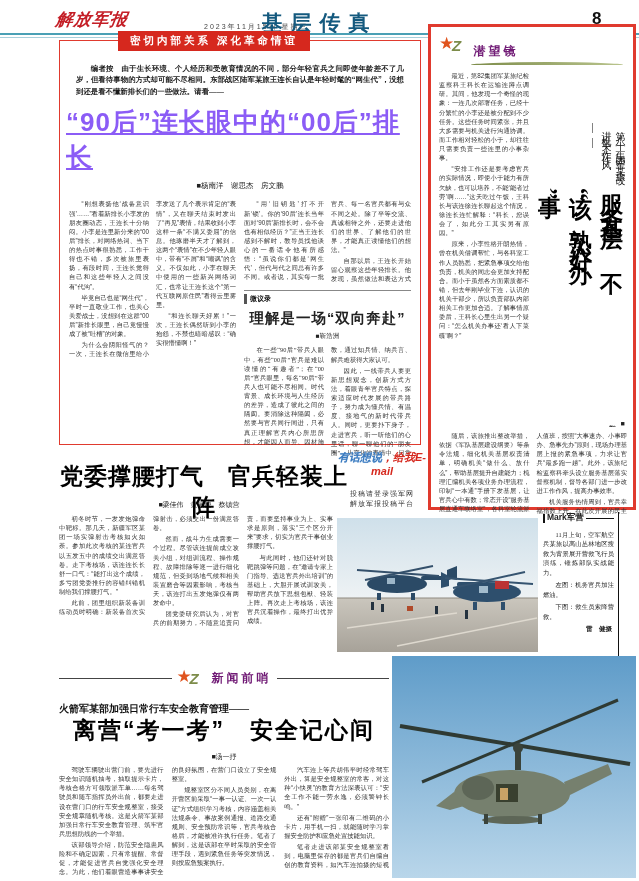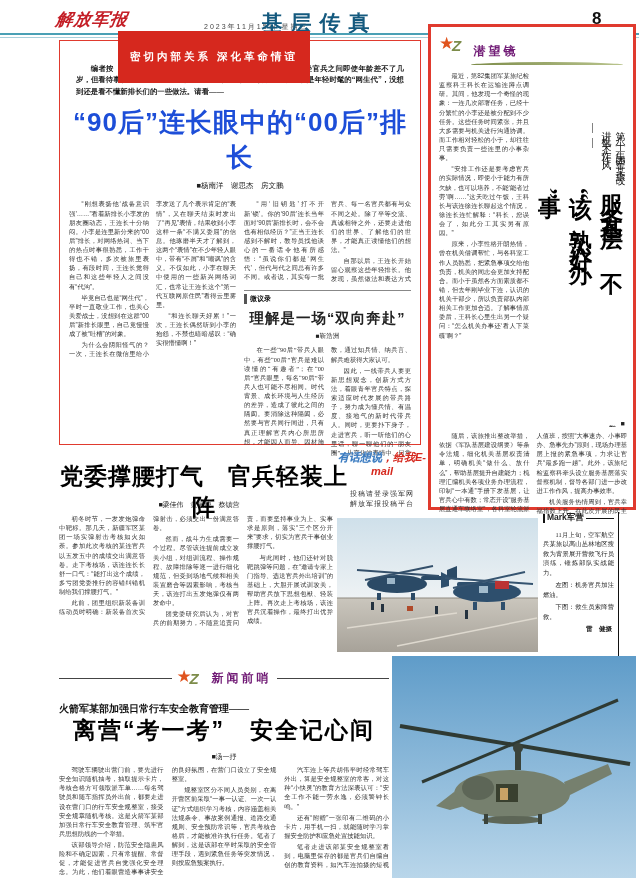--- a/index.html
+++ b/index.html
@@ -17,25 +17,25 @@
   #rule1{left:0;top:33px;width:639px;height:2px;background:#4aa0b5;}
   #rule2{left:0;top:37px;width:639px;height:1px;background:#a8cfdb;}
   
   .tiny{font-size:6.3px;line-height:1.45;text-align:justify;color:#333;}
   .tiny p{margin:0 0 2px 0;text-indent:2em;}
   .cols2{column-count:2;column-gap:7px;}
   .cols3{column-count:3;column-gap:8px;}
   
   #feature{left:59px;top:40px;width:362px;height:405px;border:1.5px solid #e03a2e;box-sizing:border-box;}
   #badge{position:absolute;left:58px;top:-10px;background:#d6281e;color:#fff;font-size:10.5px;
-        font-weight:bold;letter-spacing:3px;padding:19px 12px;}
+        font-weight:bold;letter-spacing:3px;padding:3px 12px;}
   #ed-note{margin:22px 16px 0 16px;font-size:7.4px;line-height:1.55;font-weight:600;
         font-family:"Liberation Serif",serif;color:#1a1a1a;text-align:justify;text-indent:2em;}
-  #f-head{margin:8px 6px 0 6px;text-align:center;font-size:26px;font-weight:bold;
-        letter-spacing:1px;color:#1d4ed8;}
+  #f-head{margin:8px 6px 0 6px;font-size:26px;font-weight:bold;
+        letter-spacing:1px;color:#8b5cf6;text-decoration:underline;}
   #f-byline{margin-top:6px;text-align:center;font-size:7.5px;color:#222;
         font-family:"Liberation Serif",serif;}
   #f-body{display:flex;margin:8px 9px 0 9px;gap:8px;}
   #f-left{width:50%;height:268px;overflow:hidden;}
   #f-right{width:50%;}
   #f-right-top{height:86px;overflow:hidden;}
   
   #micro{border-top:1px solid #888;margin-top:5px;padding-top:3px;}
   #micro-label{font-size:7px;font-weight:bold;color:#111;border-left:3px solid #555;padding-left:3px;}
   #micro-head{text-align:center;font-size:14.5px;font-weight:bold;margin-top:5px;letter-spacing:1px;}

